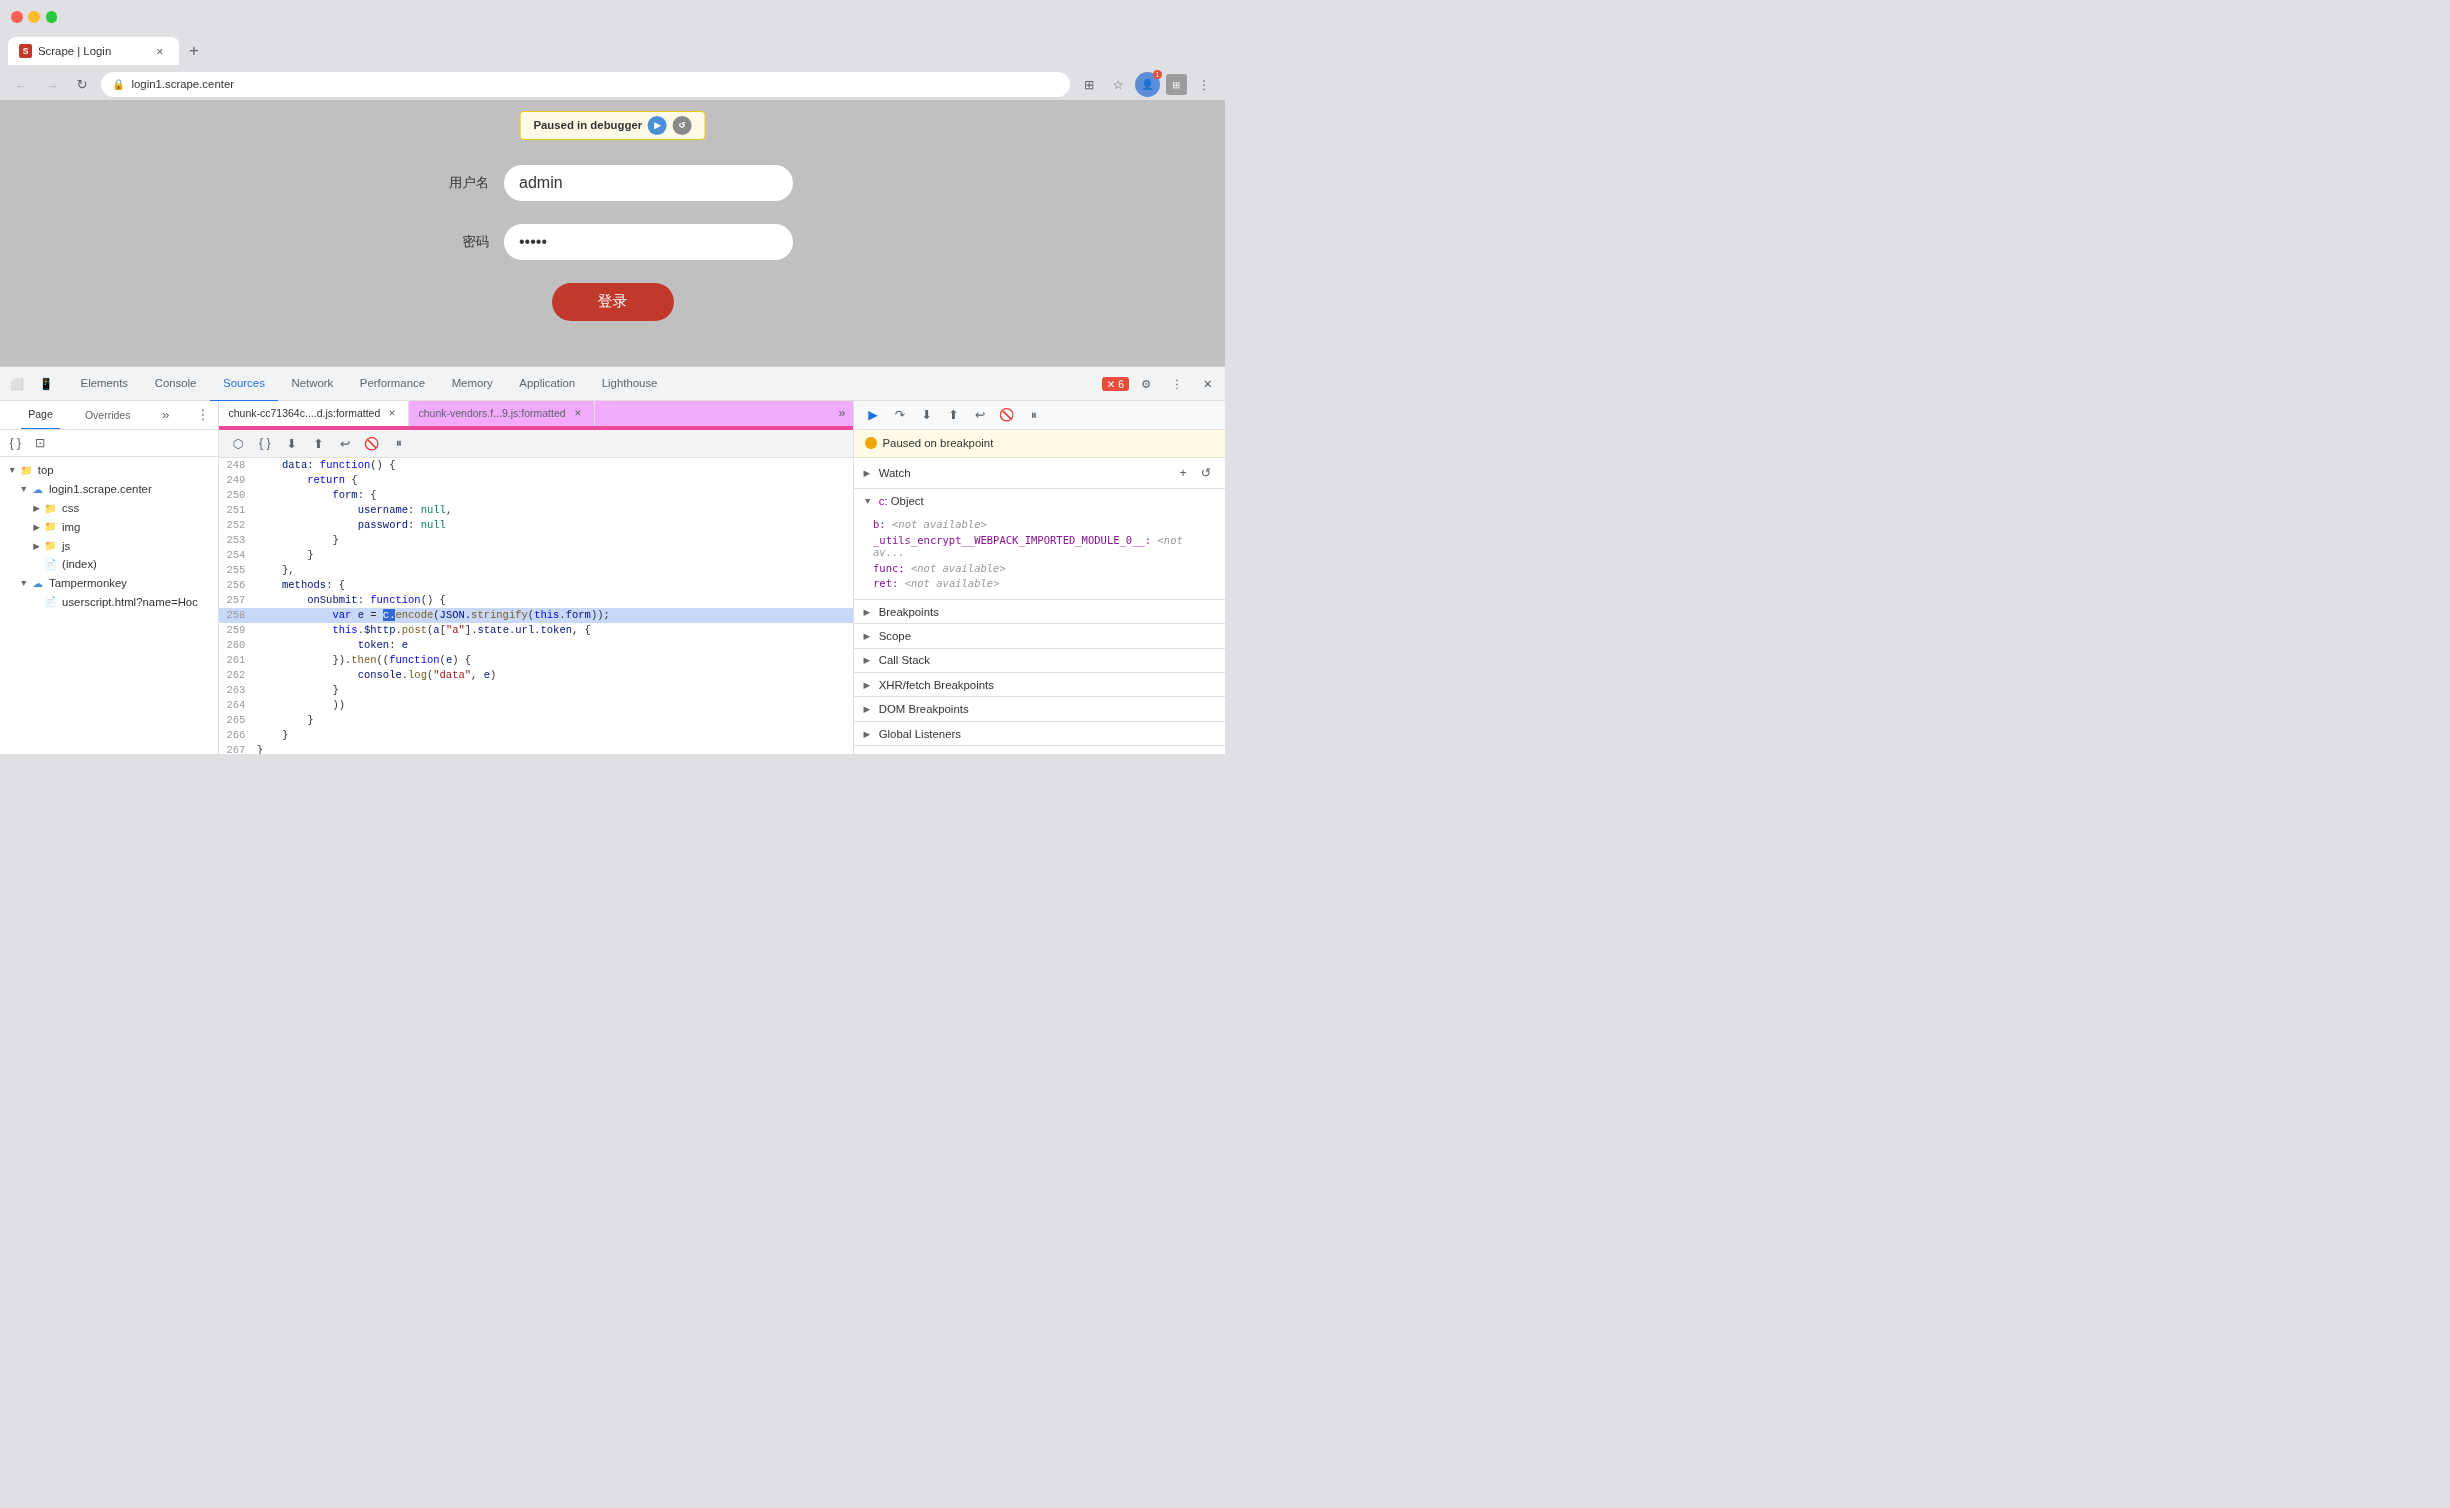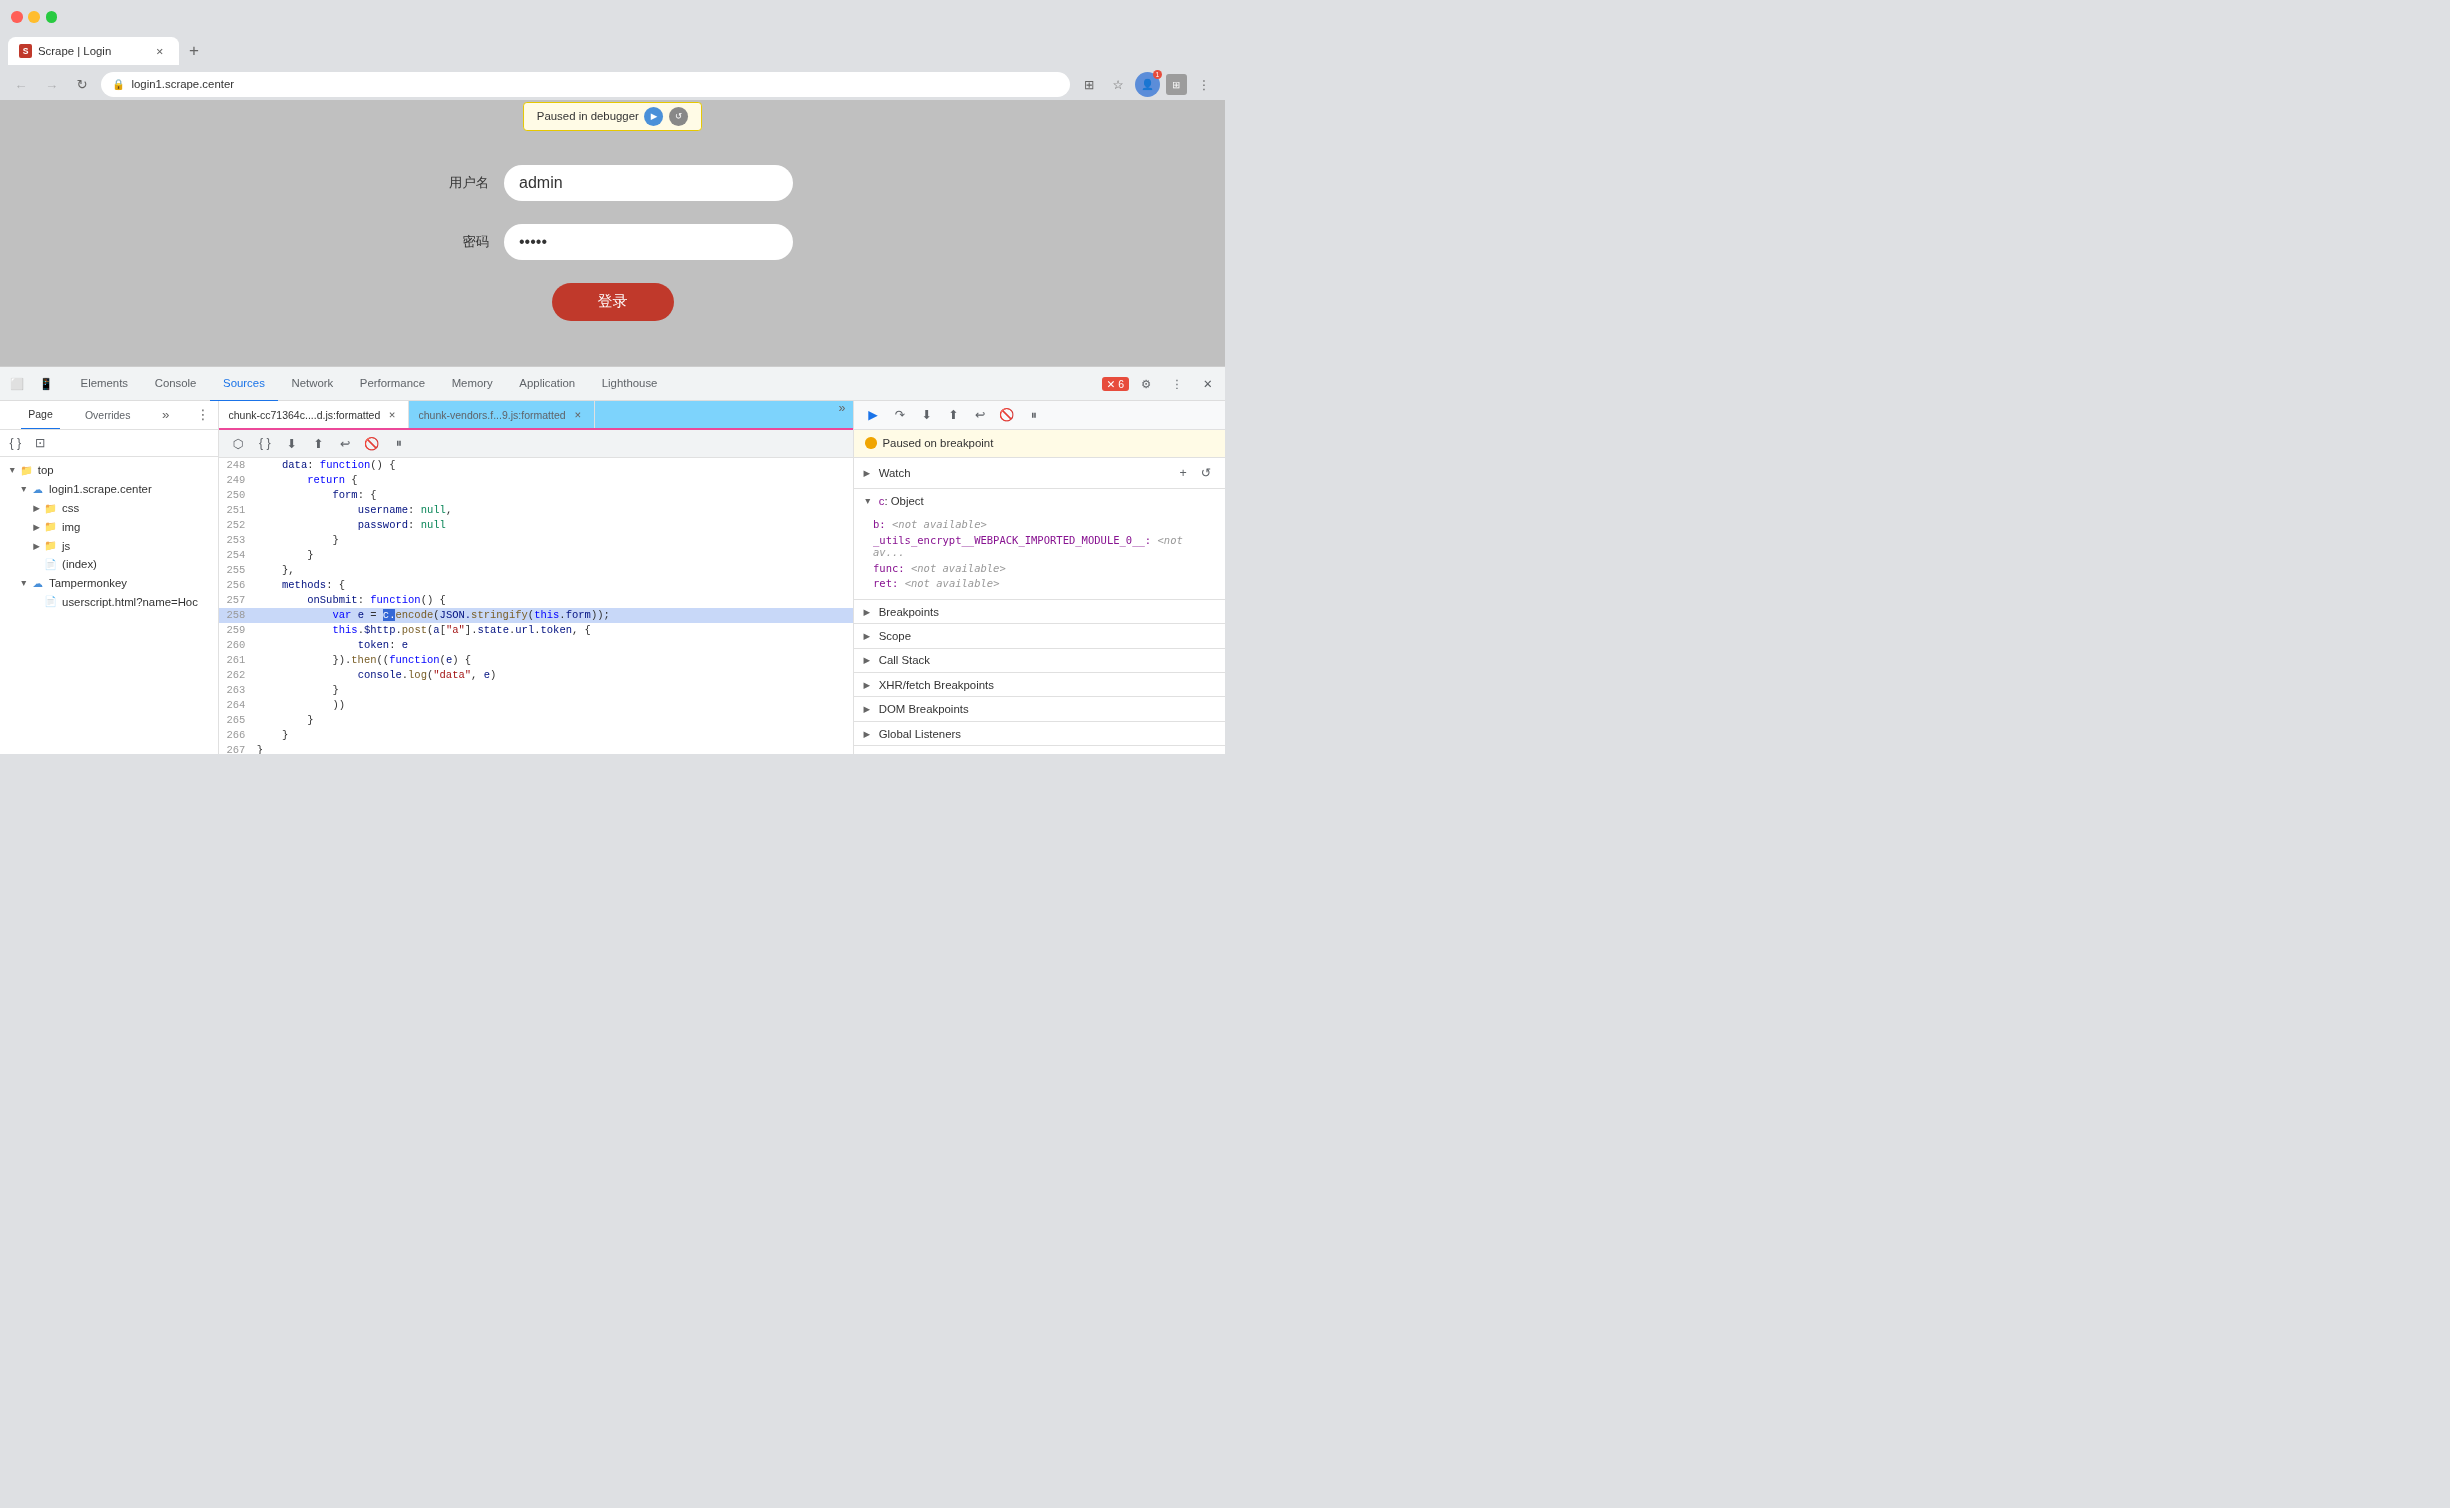--- a/index.html
+++ b/index.html
@@ -24,21 +24,21 @@
     .url-bar { flex: 1; background: white; border-radius: 19px; height: 25px; display: flex; align-items: center; padding: 0 11.4px; gap: 5.7px; font-size: 11.4px; color: #333; }
     .lock-icon { color: #666; font-size: 10.5px; }
     .toolbar-actions { display: flex; align-items: center; gap: 5.7px; }
     .toolbar-action { width: 23px; height: 23px; border-radius: 50%; display: flex; align-items: center; justify-content: center; cursor: pointer; color: #666; font-size: 12.4px; }
     .profile-btn { width: 25px; height: 25px; border-radius: 50%; background: #5b8dd9; display: flex; align-items: center; justify-content: center; color: white; font-size: 10.5px; position: relative; }
     .profile-badge { position: absolute; top: -1.9px; right: -1.9px; background: #e74c3c; color: white; border-radius: 50%; width: 9.5px; height: 9.5px; font-size: 6.7px; display: flex; align-items: center; justify-content: center; }
     .ext-icon { width: 21px; height: 21px; background: #9c9c9c; border-radius: 2.9px; display: flex; align-items: center; justify-content: center; color: white; font-size: 9.5px; }
 
     
     .page-content { background: #c0c0c0; height: 266px; display: flex; flex-direction: column; align-items: center; justify-content: center; gap: 0; position: relative; }
-    .debugger-banner { position: absolute; top: 2px; left: 50%; transform: translateX(-50%); background: #fffbe6; border: 1px solid #e6c800; border-radius: 3.8px; padding: 3.8px 13.3px; display: flex; align-items: center; gap: 5.7px; font-size: 11.4px; color: #333; white-space: nowrap; }
+    .debugger-banner { position: absolute; top: 11px; left: 50%; transform: translateX(-50%); background: #fffbe6; border: 1px solid #e6c800; border-radius: 3.8px; padding: 3.8px 13.3px; display: flex; align-items: center; gap: 5.7px; font-size: 11.4px; color: #333; white-space: nowrap; font-weight: bold; }
     .debugger-play { width: 19px; height: 19px; background: #4a90d9; border-radius: 50%; display: flex; align-items: center; justify-content: center; color: white; font-size: 8.6px; cursor: pointer; }
     .debugger-skip { width: 19px; height: 19px; background: #888; border-radius: 50%; display: flex; align-items: center; justify-content: center; color: white; font-size: 8.6px; cursor: pointer; }
     .form-container { display: flex; flex-direction: column; gap: 23px; width: 361px; margin-top: 19px; }
     .form-row { display: flex; align-items: center; gap: 15px; }
     .form-label { color: #333; font-size: 13.3px; text-align: right; width: 57px; flex-shrink: 0; }
     .form-input { flex: 1; background: white; border-radius: 23px; height: 36px; padding: 0 15px; border: none; font-size: 16px; color: #333; outline: none; }
     .login-btn { background: #c0392b; color: white; border: none; border-radius: 23px; padding: 9.5px 46px; font-size: 15px; cursor: pointer; align-self: center; }
 
     
     .devtools { background: #fff; border-top: 1px solid #ccc; height: 421px; display: flex; flex-direction: column; }
@@ -67,21 +67,21 @@
     .tree-icon { width: 15px; height: 15px; margin-right: 3.8px; flex-shrink: 0; display: flex; align-items: center; justify-content: center; font-size: 10.5px; }
     .tree-icon.folder { color: #e8a800; }
     .tree-icon.cloud { color: #4a90d9; }
     .tree-icon.file { color: #9aa0a6; }
     .tree-label { font-size: 11.4px; color: #333; }
     .tree-item.indent1 { padding-left: 17px; }
     .tree-item.indent2 { padding-left: 30px; }
 
     
     .code-panel { flex: 1; display: flex; flex-direction: column; overflow: hidden; border-right: 1px solid #e0e0e0; }
-    .code-tabs { display: flex; align-items: flex-start; height: 28.5px; border-bottom: 2px solid #ec4899; background: #7dd3fc; overflow: hidden; }
+    .code-tabs { display: flex; align-items: center; height: 28.5px; border-bottom: 4px solid #ec4899; background: #f0abfc; overflow: hidden; }
     .code-tab { display: flex; align-items: center; padding: 0 9.5px; height: 28.5px; font-size: 10.5px; color: #5f6368; border-right: 1px solid #e0e0e0; cursor: pointer; gap: 5.7px; white-space: nowrap; max-width: 190px; }
     .code-tab.active { background: white; color: #333; border-bottom: 1.9px solid #1a73e8; }
     .code-tab-close { width: 13.3px; height: 13.3px; border-radius: 50%; display: flex; align-items: center; justify-content: center; font-size: 8.6px; color: #666; }
     .code-tab-more { margin-left: auto; padding: 0 7.6px; cursor: pointer; color: #666; font-size: 12.4px; }
     .code-toolbar { display: flex; align-items: center; height: 28.5px; background: #f1f3f4; border-bottom: 1px solid #e0e0e0; padding: 0 7.6px; gap: 3.8px; }
     .code-toolbar-btn { width: 23px; height: 23px; border-radius: 50%; display: flex; align-items: center; justify-content: center; cursor: pointer; color: #5f6368; font-size: 12.4px; }
     .code-area { flex: 1; overflow-y: auto; font-family: 'Courier New', monospace; font-size: 10.5px; background: white; }
     .code-line { display: flex; min-height: 15px; align-items: flex-start; }
     .code-line.highlighted { background: #c8d8f8; }
     .line-num { width: 34px; min-width: 34px; text-align: right; padding-right: 7.6px; color: #999; font-size: 10.5px; user-select: none; padding-top: 1px; }

